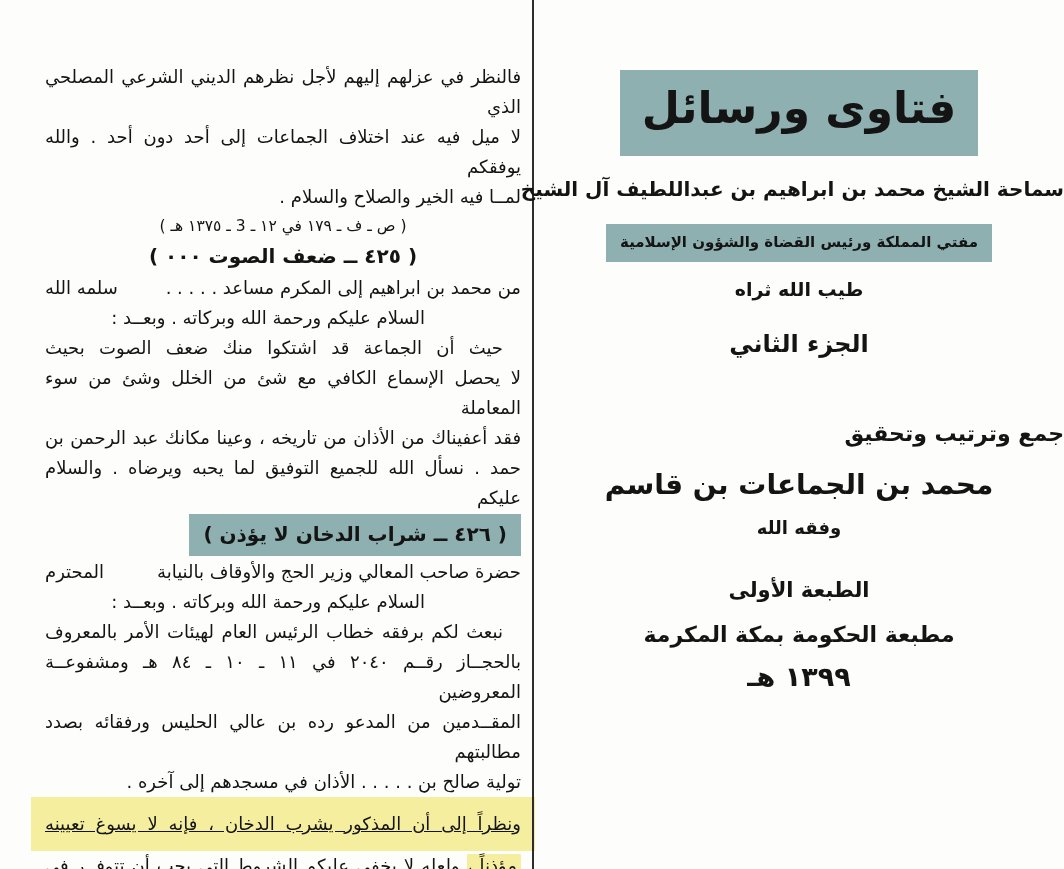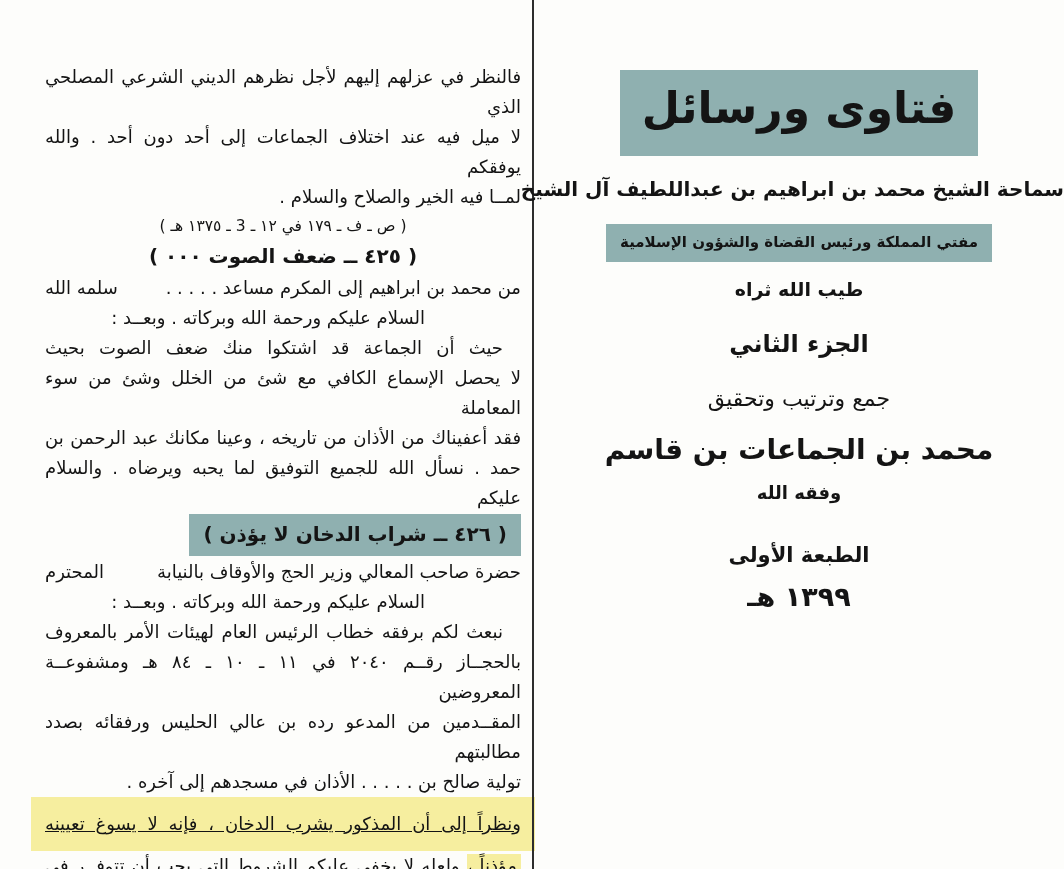--- a/index.html
+++ b/index.html
@@ -53,21 +53,21 @@
     font-size: 44px; font-weight: bold; line-height: 60px;
   }
   .author-line { margin-top: 16px; font-size: 20px; font-weight: bold; line-height: 34px; white-space: nowrap; }
   .banner-role {
     display: inline-block; background: var(--teal);
     margin-top: 18px; padding: 9px 14px 11px 14px;
     font-size: 15px; font-weight: bold;
   }
   .blessing  { margin-top: 16px; font-size: 19px; font-weight: bold; }
   .volume    { margin-top: 30px; font-size: 24px; font-weight: bold; letter-spacing: 2px; }
-  .complabel { margin-top: 28px; font-size: 22px; font-weight: normal; }
+  .complabel { margin-top: 63px; font-size: 22px; font-weight: bold; text-align: right; }
   .compiler  { margin-top: 22px; font-size: 28px; font-weight: bold; }
   .blessing2 { margin-top: 16px; font-size: 18px; font-weight: bold; }
   .edition   { margin-top: 40px; font-size: 21px; font-weight: bold; }
   .press     { margin-top: 20px; font-size: 22px; font-weight: bold; }
   .year      { margin-top: 14px; font-size: 27px; font-weight: bold; letter-spacing: 3px; }
 </style>
 </head>
 <body>
 
 <div class="page left-page">
@@ -122,14 +122,15 @@
   <div class="author-line">سماحة الشيخ محمد بن ابراهيم بن عبداللطيف آل الشيخ</div>
   <div>
     <span class="banner-role">مفتي المملكة ورئيس القضاة والشؤون الإسلامية</span>
   </div>
   <div class="blessing">طيب الله ثراه</div>
   <div class="volume">الجزء الثاني</div>
   <div class="complabel">جمع وترتيب وتحقيق</div>
   <div class="compiler">محمد بن الجماعات بن قاسم</div>
   <div class="blessing2">وفقه الله</div>
   <div class="edition">الطبعة الأولى</div>
+  <div class="press">مطبعة الحكومة بمكة المكرمة</div>
   <div class="year">١٣٩٩ هـ</div>
 </div>
 
 </body></html>

